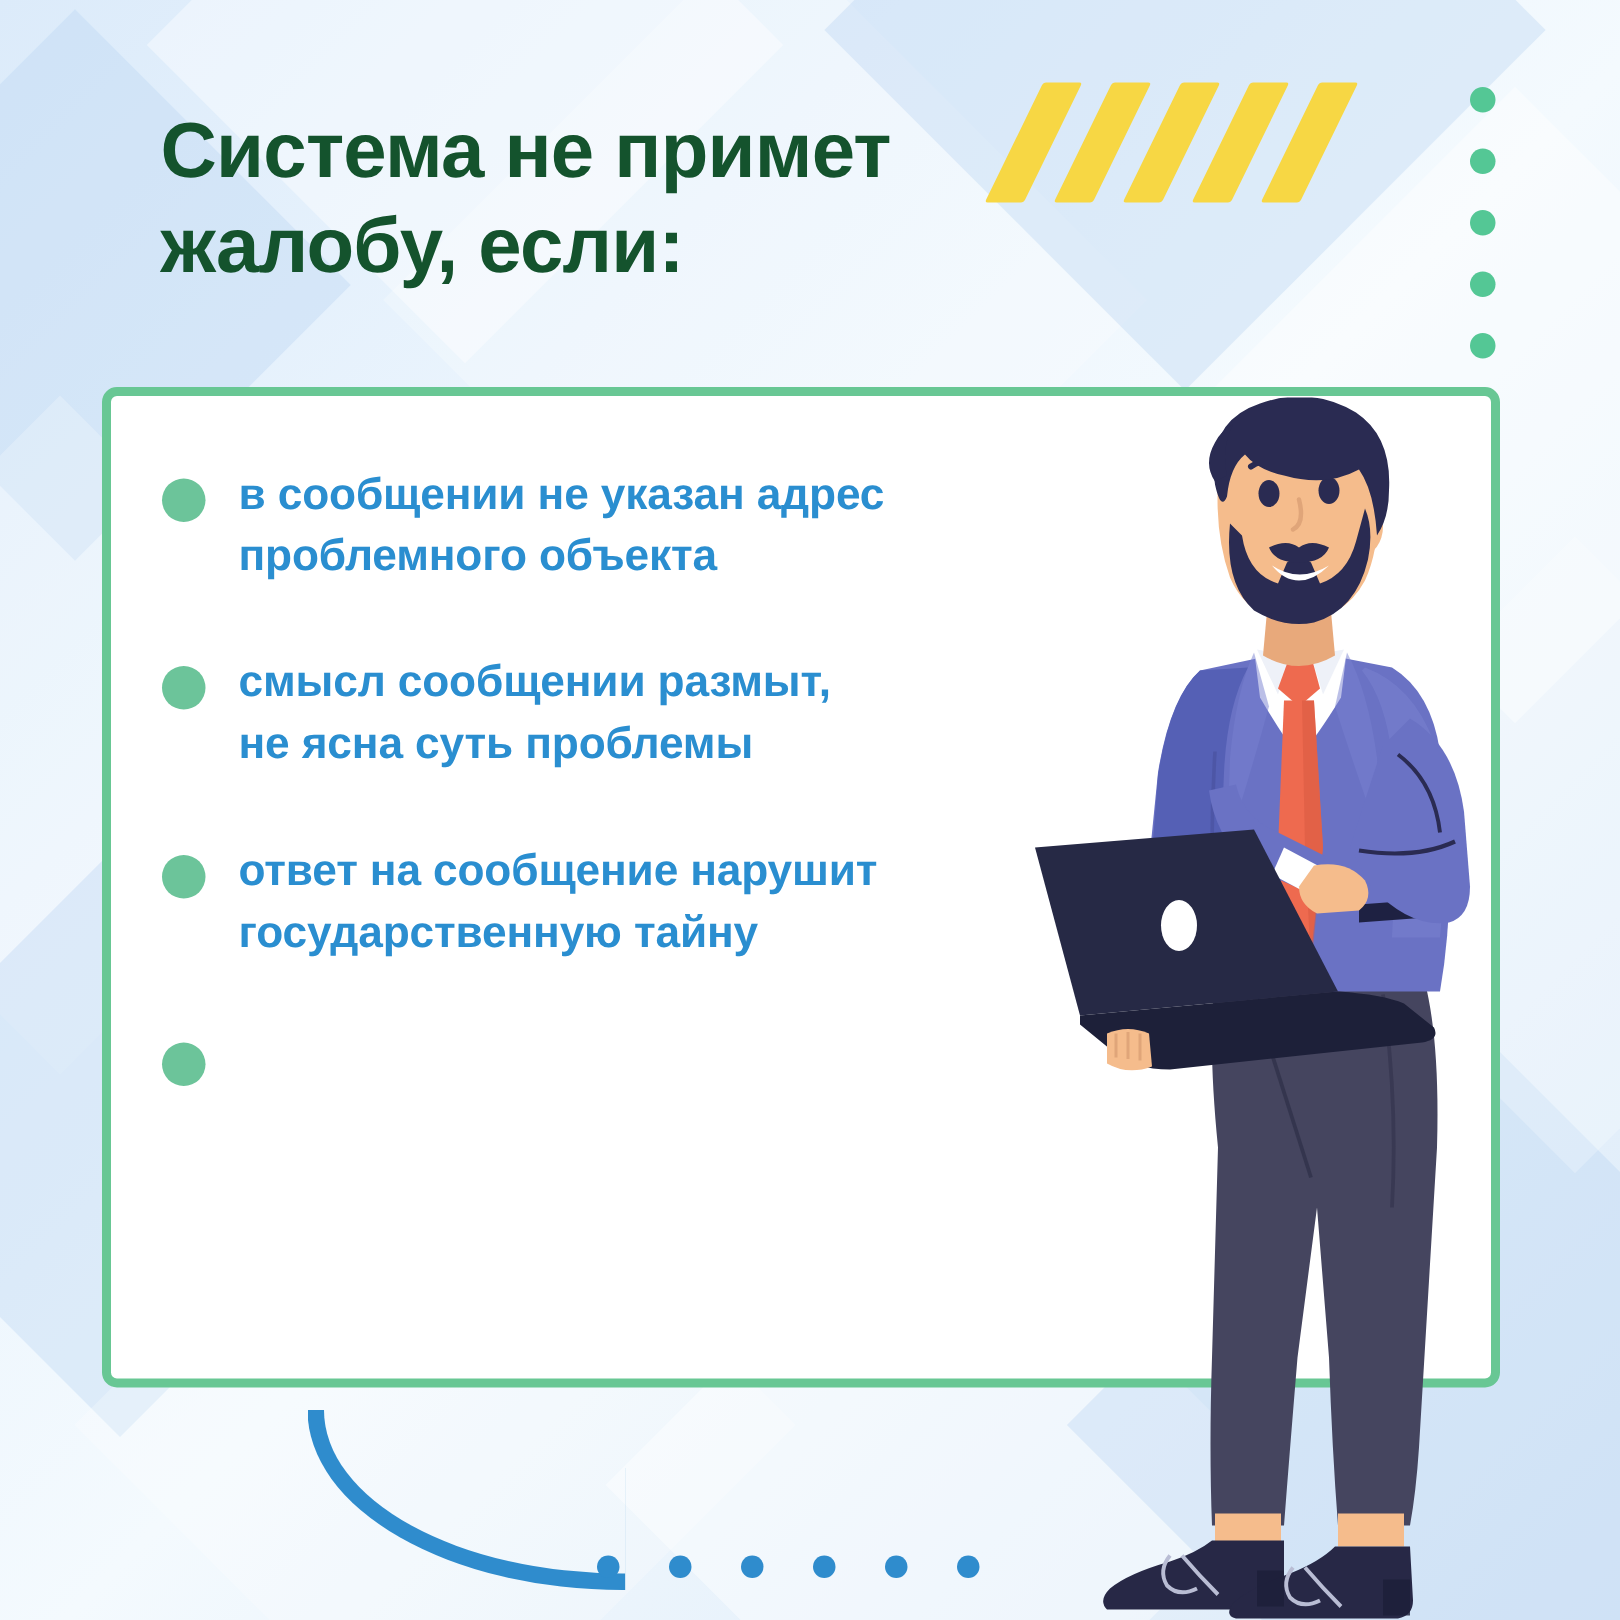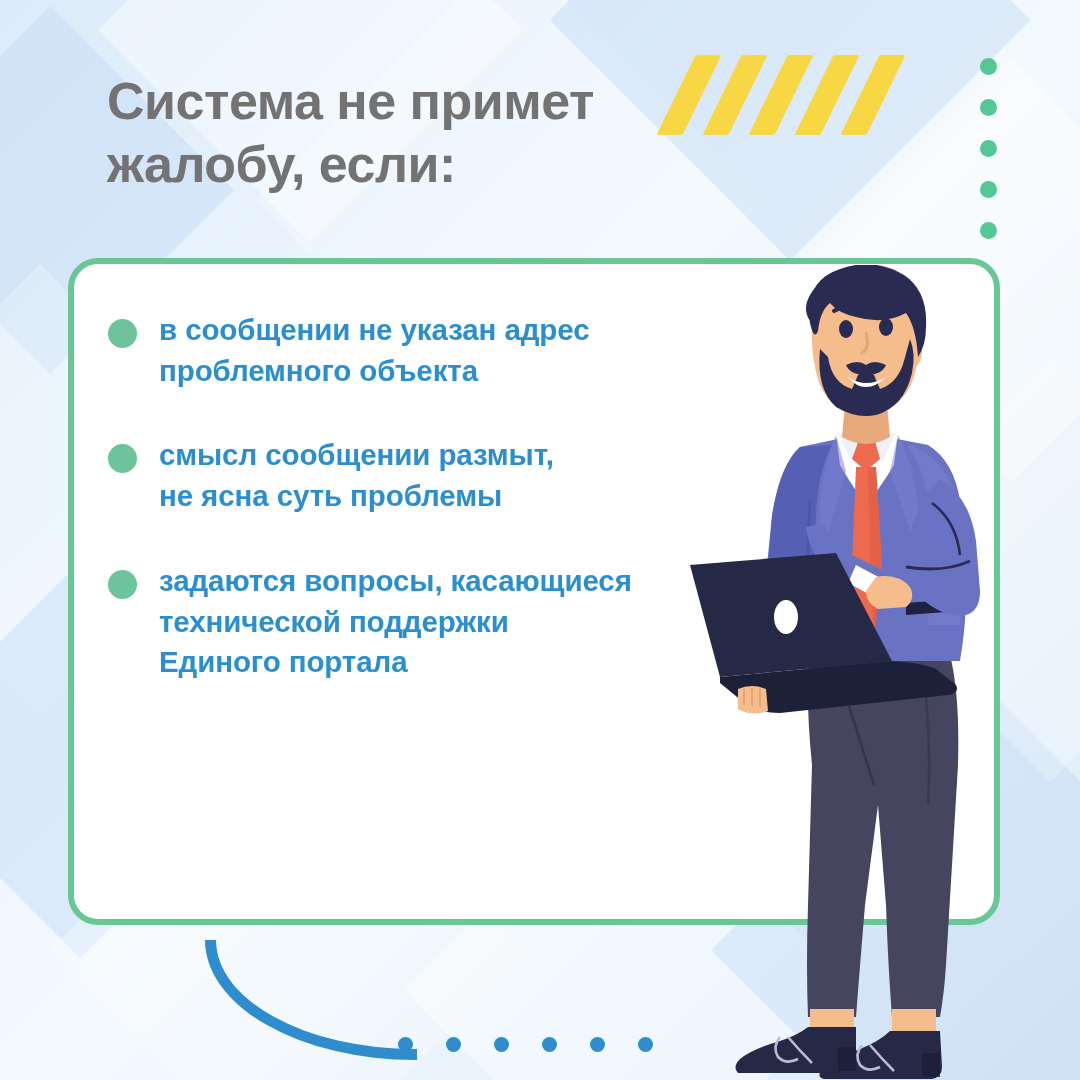--- a/index.html
+++ b/index.html
@@ -47,21 +47,21 @@
     margin-bottom:24px;
   }
 
   
   #card {
     position:absolute;
     left:68px; top:258px;
     width:932px; height:667px;
     background:#ffffff;
     border:6px solid #68c794;
-    border-radius:30px;
+    border-radius:10px;
     z-index:2;
   }
 
   #bullet-list {
     position:absolute;
     left:34px; top:46px;
     width:620px;
   }
   .bullet-row {
     display:flex;
@@ -84,21 +84,21 @@
     line-height:1.38;
     letter-spacing:-.1px;
     white-space:pre-line;
   }
 
   
   #page-title {
     position:absolute;
     left:107px; top:70px;
     width:600px;
-    color:#737373;
+    color:#14532d;
     font-size:52px;
     font-weight:bold;
     line-height:1.22;
     letter-spacing:-.5px;
     white-space:pre-line;
     z-index:3;
   }
 
   
   #arc {
@@ -176,23 +176,25 @@
       <span class="bullet-text">в сообщении не указан адрес
 проблемного объекта</span>
     </div>
     <div class="bullet-row">
       <span class="dot"></span>
       <span class="bullet-text">смысл сообщении размыт,
 не ясна суть проблемы</span>
     </div>
     <div class="bullet-row">
       <span class="dot"></span>
-      <span class="bullet-text">задаются вопросы, касающиеся
-технической поддержки
-Единого портала</span>
+      <span class="bullet-text">ответ на сообщение нарушит
+государственную тайну</span>
+    </div>
+    <div class="bullet-row">
+      <span class="dot"></span>
     </div>
   </div>
 </section>
 
 <div id="arc"></div>
 <div id="blue-dots">
   <i></i>
   <i></i>
   <i></i>
   <i></i>

